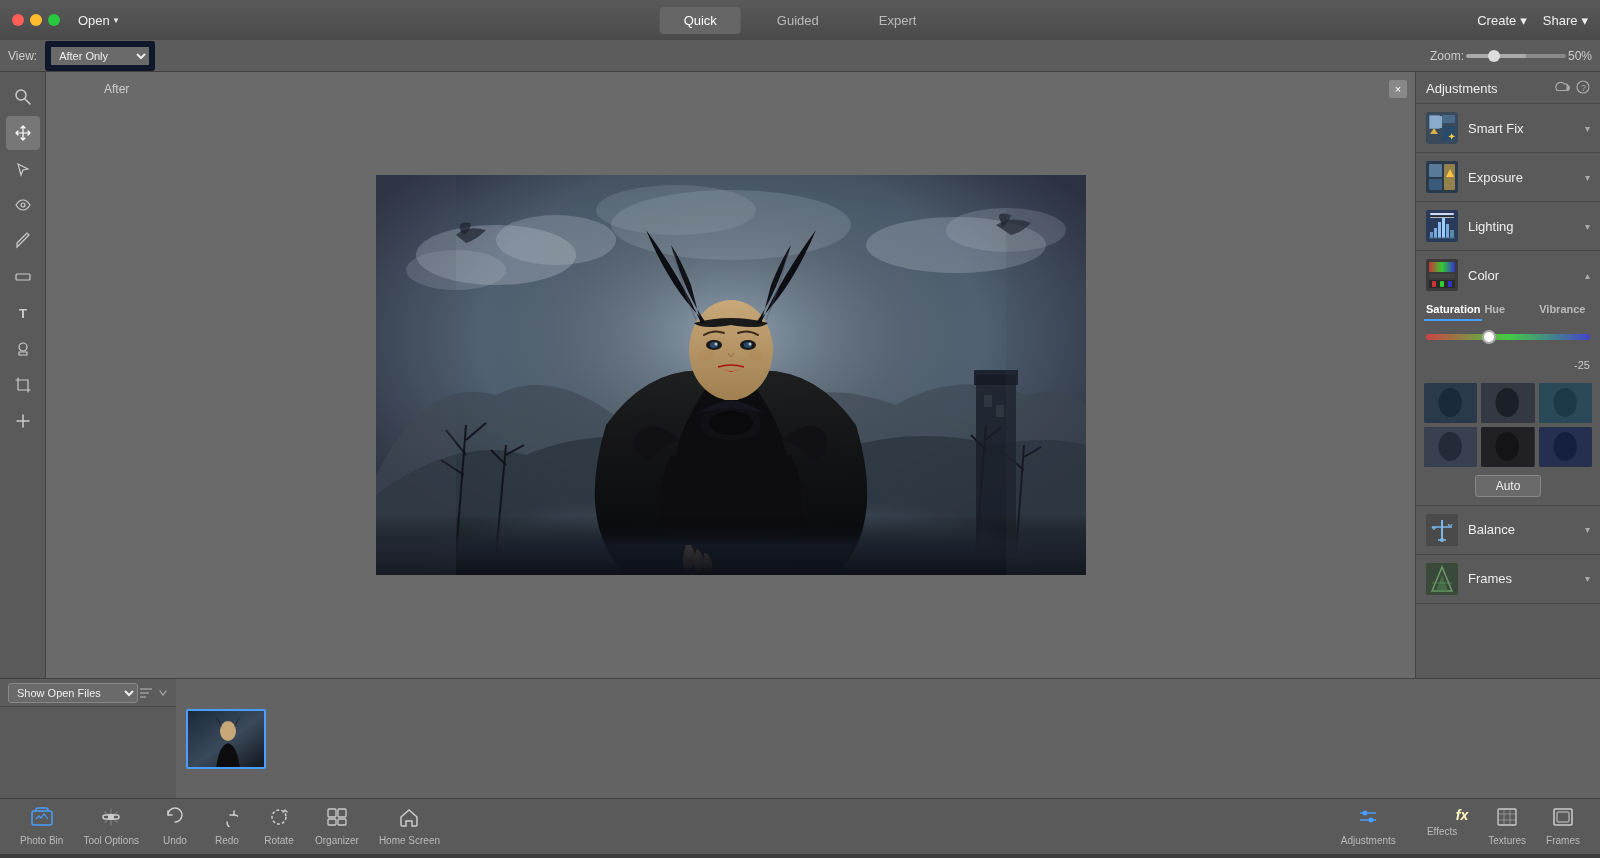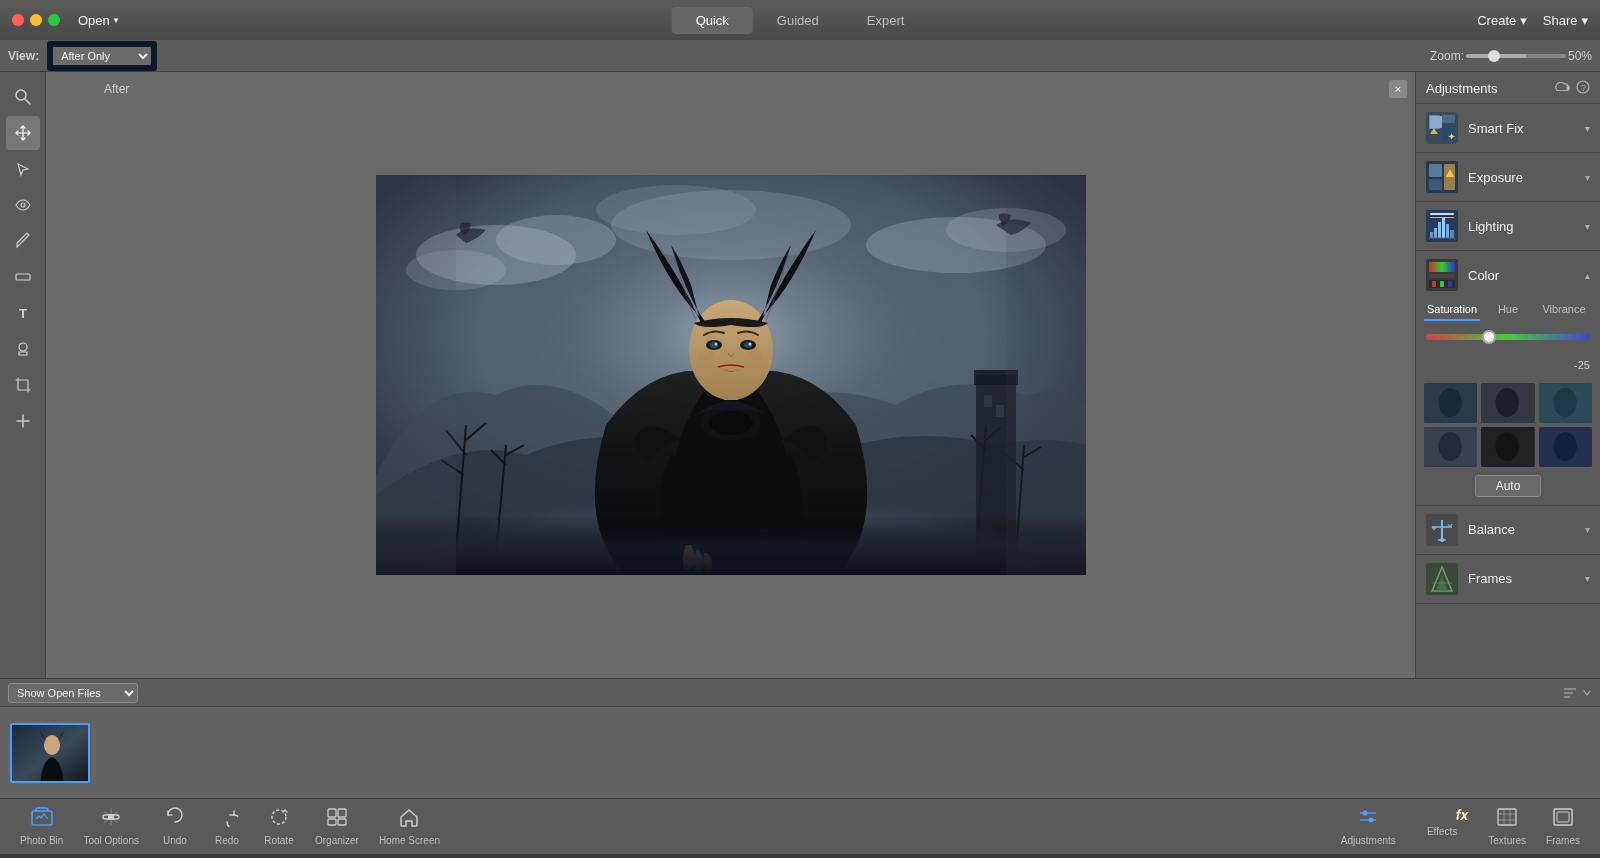--- a/index.html
+++ b/index.html
@@ -46,21 +46,21 @@
       cursor: pointer;
       padding: 4px 8px;
     }
     .open-btn .chevron { font-size: 9px; }
 
     .title-tabs {
       position: absolute;
       left: 50%;
       transform: translateX(-50%);
       display: flex;
-      gap: 0;
+      gap: 12px;
     }
     .title-tab {
       padding: 6px 24px;
       color: #bbb;
       cursor: pointer;
       font-size: 13px;
       border-radius: 4px;
     }
     .title-tab.active {
       background: #666;
@@ -84,21 +84,21 @@
     
     #toolbar-row {
       height: 32px;
       background: #5c5c5c;
       display: flex;
       align-items: center;
       padding: 0 8px;
       gap: 8px;
       border-bottom: 1px solid #404040;
     }
-    .view-label { color: #ccc; font-size: 12px; font-weight: bold; }
+    .view-label { color: #ccc; font-size: 12px; }
     .view-select {
       background: #6a6a6a;
       border: 6px solid #0f172a;
       color: #eee;
       font-size: 11px;
       padding: 2px 4px;
       border-radius: 3px;
       cursor: pointer;
       width: 110px;
     }
@@ -259,26 +259,26 @@
       cursor: pointer;
       gap: 10px;
     }
     .color-tabs {
       display: flex;
       padding: 0 8px 4px;
       gap: 0;
     }
     .color-tab {
       flex: 1;
-      text-align: center;
       padding: 4px 2px;
       font-size: 11px;
       color: #bbb;
       cursor: pointer;
       border-bottom: 2px solid transparent;
+      font-weight: bold;
     }
     .color-tab.active {
       color: #fff;
       border-bottom: 2px solid #4a9eff;
     }
     .saturation-slider-area {
       padding: 4px 10px 8px;
     }
     .sat-slider {
       -webkit-appearance: none;
@@ -330,21 +330,21 @@
       cursor: pointer;
       text-align: right;
     }
 
     
     #bottom-panel {
       height: 120px;
       background: #5a5a5a;
       border-top: 1px solid #404040;
       display: flex;
-      flex-direction: column;
+      flex-direction: row;
     }
     #bin-toolbar {
       height: 28px;
       background: #5c5c5c;
       border-bottom: 1px solid #444;
       display: flex;
       align-items: center;
       padding: 0 8px;
     }
     .bin-select {

